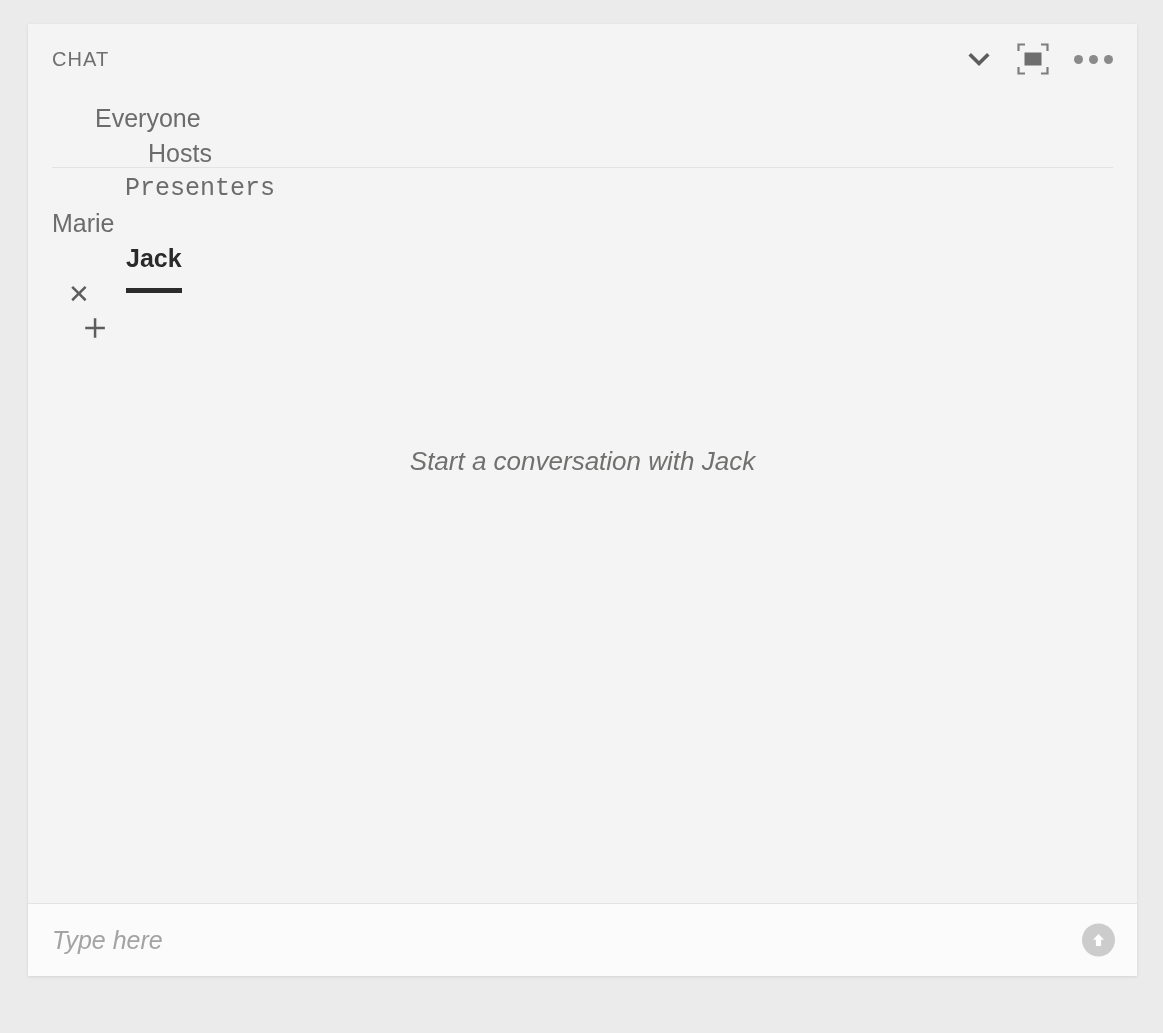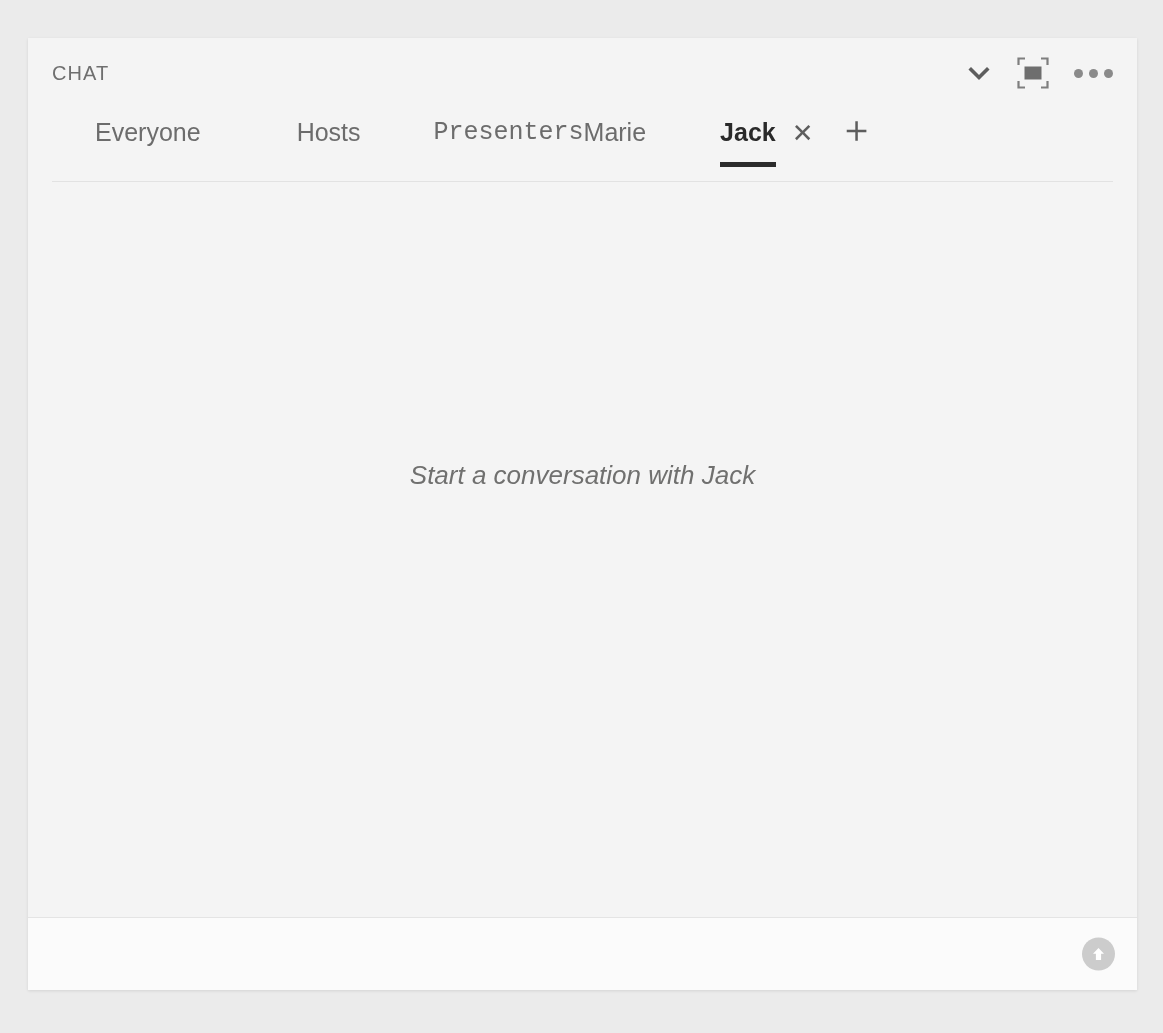--- a/index.html
+++ b/index.html
@@ -10,21 +10,21 @@
     width: 1163px;
     height: 1033px;
     background: #ebebeb;
     font-family: "Liberation Sans", sans-serif;
     overflow: hidden;
   }
 
   #chat-panel {
     position: absolute;
     left: 28px;
-    top: 38px;
+    top: 24px;
     width: 1109px;
     height: 952px;
     background: #f4f4f4;
     box-shadow: 0 1px 3px rgba(0,0,0,0.10);
     display: flex;
     flex-direction: column;
     box-sizing: border-box;
   }
 
   
@@ -86,20 +86,21 @@
     flex: 0 0 72px;
     height: 72px;
     padding: 0 24px;
     box-sizing: border-box;
   }
   .tabs-inner {
     display: flex;
     align-items: flex-start;
     height: 100%;
     position: relative;
+    flex-direction: column;
   }
   .tab {
     position: relative;
     font-size: 25px;
     color: #6c6c6c;
     font-weight: 400;
     white-space: nowrap;
     cursor: pointer;
     padding-top: 10px;
     line-height: 1;
@@ -276,20 +277,21 @@
 
     </div>
     <div class="tabs-divider"></div>
   </div>
 
   <div class="chat-body">
     <div class="empty-message">Start a conversation with Jack</div>
   </div>
 
   <div class="composer">
+    <input class="composer-input" type="text" placeholder="Type here" style="">
     <div class="send-button">
       <svg width="19" height="19" viewBox="0 0 19 19">
         <path d="M9.5 3.4 L15 9.2 L12.1 9.2 L12.1 15.4 L6.9 15.4 L6.9 9.2 L4 9.2 Z" fill="#ffffff"></path>
       </svg>
     </div>
   </div>
 
 </div>
 
 </body></html>

